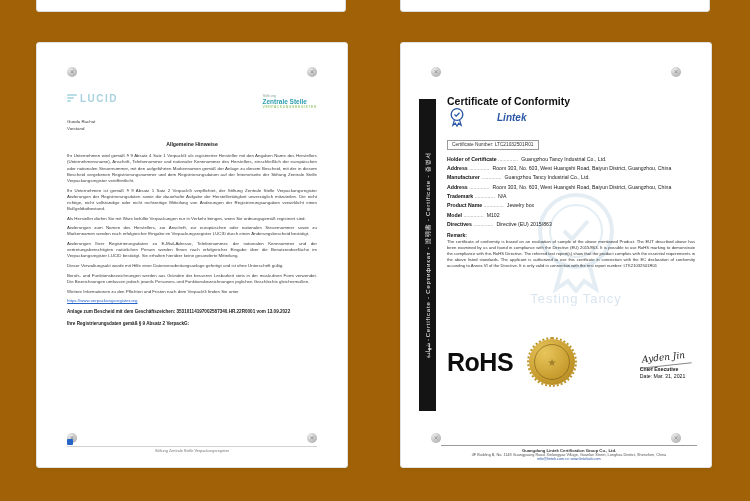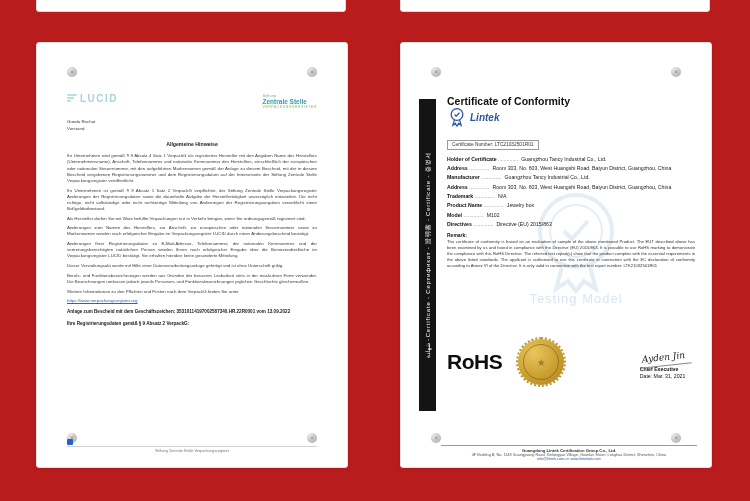--- a/index.html
+++ b/index.html
@@ -1,16 +1,16 @@
 <!DOCTYPE html>
 <html><head>
 <meta charset="utf-8">
 <style>
   html,body{margin:0;padding:0;}
-  .canvas{position:relative;width:750px;height:501px;background:#b91c1c;overflow:hidden;
+  .canvas{position:relative;width:750px;height:501px;background:#a16207;overflow:hidden;
           font-family:"Liberation Sans",sans-serif;color:#222;}
   
   .plaque{position:absolute;top:42px;width:310px;height:424px;background:#fff;
           border:1px solid #e2e2e2;border-radius:3px;box-shadow:0 1px 4px rgba(0,0,0,.07);}
   .plaque-left{left:36px;}
   .plaque-right{left:400px;}
   .partial{position:absolute;top:-32px;height:42px;width:308px;background:#fff;
            border:1px solid #dcdcdc;border-radius:3px;}
   .partial-left{left:36px;}
   .partial-right{left:400px;}
@@ -45,31 +45,31 @@
   .banner{position:absolute;left:18px;top:56px;width:17px;height:312px;background:#141414;z-index:3;}
   .banner-inner{position:absolute;left:50%;top:50%;
                 transform:translate(-50%,-50%) rotate(-90deg);
                 white-space:nowrap;color:#fff;font-size:6px;letter-spacing:.8px;}
   .wm{position:absolute;left:70px;top:140px;width:210px;text-align:center;z-index:1;opacity:.55;}
   .wm-text{font-size:13px;color:#b9cfe2;letter-spacing:1px;margin-top:-6px;}
   .rcontent{position:absolute;left:46px;top:52px;right:16px;z-index:2;}
   .rtitle-row{display:flex;justify-content:space-between;align-items:flex-start;margin-bottom:5px;flex-direction:column;}
   .rtitle{font-size:10.5px;font-weight:bold;color:#111;}
   .brand{display:flex;align-items:center;gap:3px;}
-  .brand-word{font-size:10px;font-weight:bold;font-style:italic;color:#2a57a5;}
+  .brand-word{font-size:10px;font-weight:bold;font-style:italic;color:#2a57a5;margin-left:27px;}
   .certnum{display:inline-block;border:1px solid #9a9a9a;padding:1.5px 4px;font-size:4.8px;
            color:#333;margin-bottom:6px;}
   .frow{display:flex;font-size:5.2px;margin-bottom:2.6px;line-height:1.3;}
   .flabel{font-weight:bold;white-space:nowrap;color:#111;}
   .flabel::after{content:" ..............";font-weight:normal;color:#555;}
   .fvalue{flex:1;padding-left:3px;color:#222;}
   .remark-label{font-size:5px;font-weight:bold;margin:4px 0 1.5px;color:#111;}
   .remark{font-size:4.2px;line-height:1.4;text-align:justify;color:#333;margin:0;}
   .rohs-row{position:absolute;left:46px;right:20px;top:296px;display:flex;align-items:center;z-index:2;}
-  .rohs{font-size:21px;font-weight:bold;color:#0d0d0d;letter-spacing:-.5px;}
+  .rohs{font-size:25px;font-weight:bold;color:#0d0d0d;letter-spacing:-.5px;}
   .seal{position:relative;width:46px;height:46px;border-radius:50%;margin-left:16px;
         background:radial-gradient(circle at 35% 30%,#e8c65c,#c79b2d 60%,#a77f1f);
         outline:2px dotted #bb9329;display:flex;align-items:center;justify-content:center;}
   .seal::after{content:"";position:absolute;inset:5px;border:1px solid rgba(110,82,18,.55);border-radius:50%;}
   .seal-star{font-size:10px;color:rgba(110,82,18,.55);}
   .sig{margin-left:auto;text-align:left;line-height:1.4;}
   .sig-name{display:inline-block;font-family:"DejaVu Serif",serif;font-style:italic;font-size:9px;
             color:#222;transform:rotate(-6deg);border-bottom:1px solid #888;padding:0 6px 1px 2px;}
   .sig-title{font-size:5.2px;font-weight:bold;color:#111;}
   .sig-date{font-size:5.2px;color:#111;}
@@ -146,21 +146,21 @@
       <span class="banner-inner">شهادة - Certificate - Сертификат - 證明書 - Certificate - 증명서</span>
     </div>
 
     <div class="wm">
       <svg width="120" height="110" viewBox="0 0 120 110">
         <circle cx="60" cy="48" r="36" fill="none" stroke="#cfe0ea" stroke-width="4"></circle>
         <circle cx="60" cy="48" r="26" fill="none" stroke="#cfe0ea" stroke-width="2"></circle>
         <path d="M46 84 L40 106 L52 98 L60 108 L68 98 L80 106 L74 84" fill="none" stroke="#cfe0ea" stroke-width="4"></path>
         <path d="M48 48 l8 8 l16 -18" fill="none" stroke="#cfe0ea" stroke-width="4"></path>
       </svg>
-      <div class="wm-text">Testing Model</div>
+      <div class="wm-text">Testing Tancy</div>
     </div>
 
     <div class="rcontent">
       <div class="rtitle-row">
         <div class="rtitle">Certificate of Conformity</div>
         <div class="brand">
           <svg width="20" height="20" viewBox="0 0 24 24">
             <circle cx="12" cy="9" r="7" fill="none" stroke="#2a57a5" stroke-width="1.6"></circle>
             <path d="M9 15 L7 22 L10 19.5 L12 23 L14 19.5 L17 22 L15 15" fill="none" stroke="#2a57a5" stroke-width="1.4"></path>
             <path d="M9 9 l2 2 l4 -4" fill="none" stroke="#2a57a5" stroke-width="1.6"></path>

